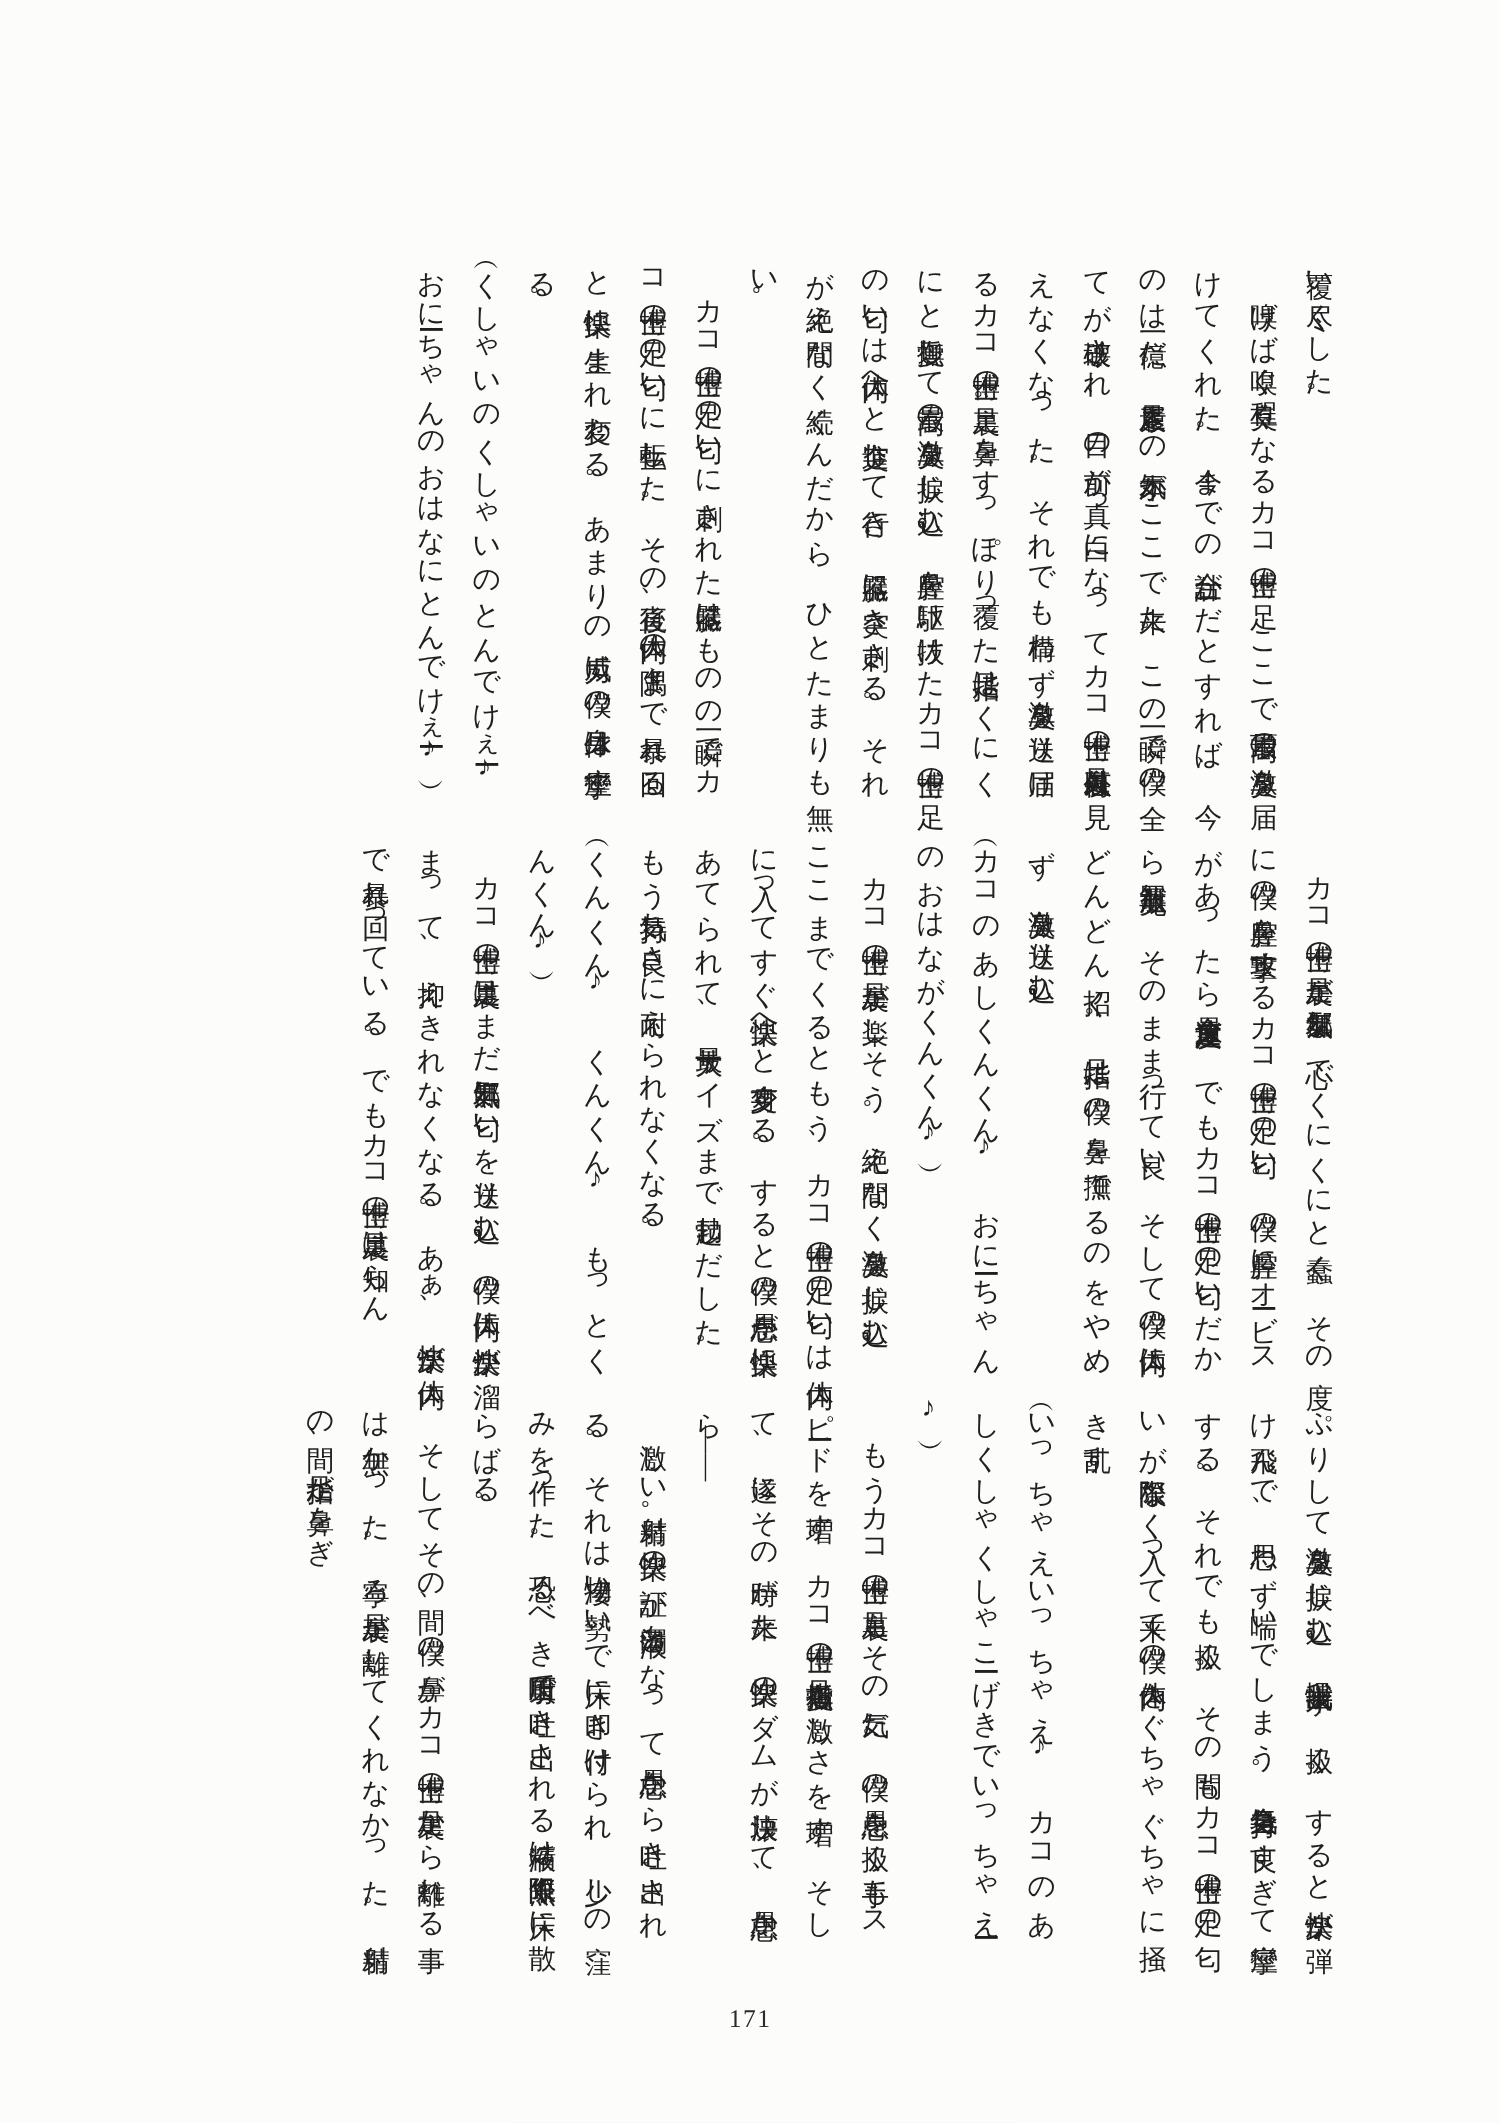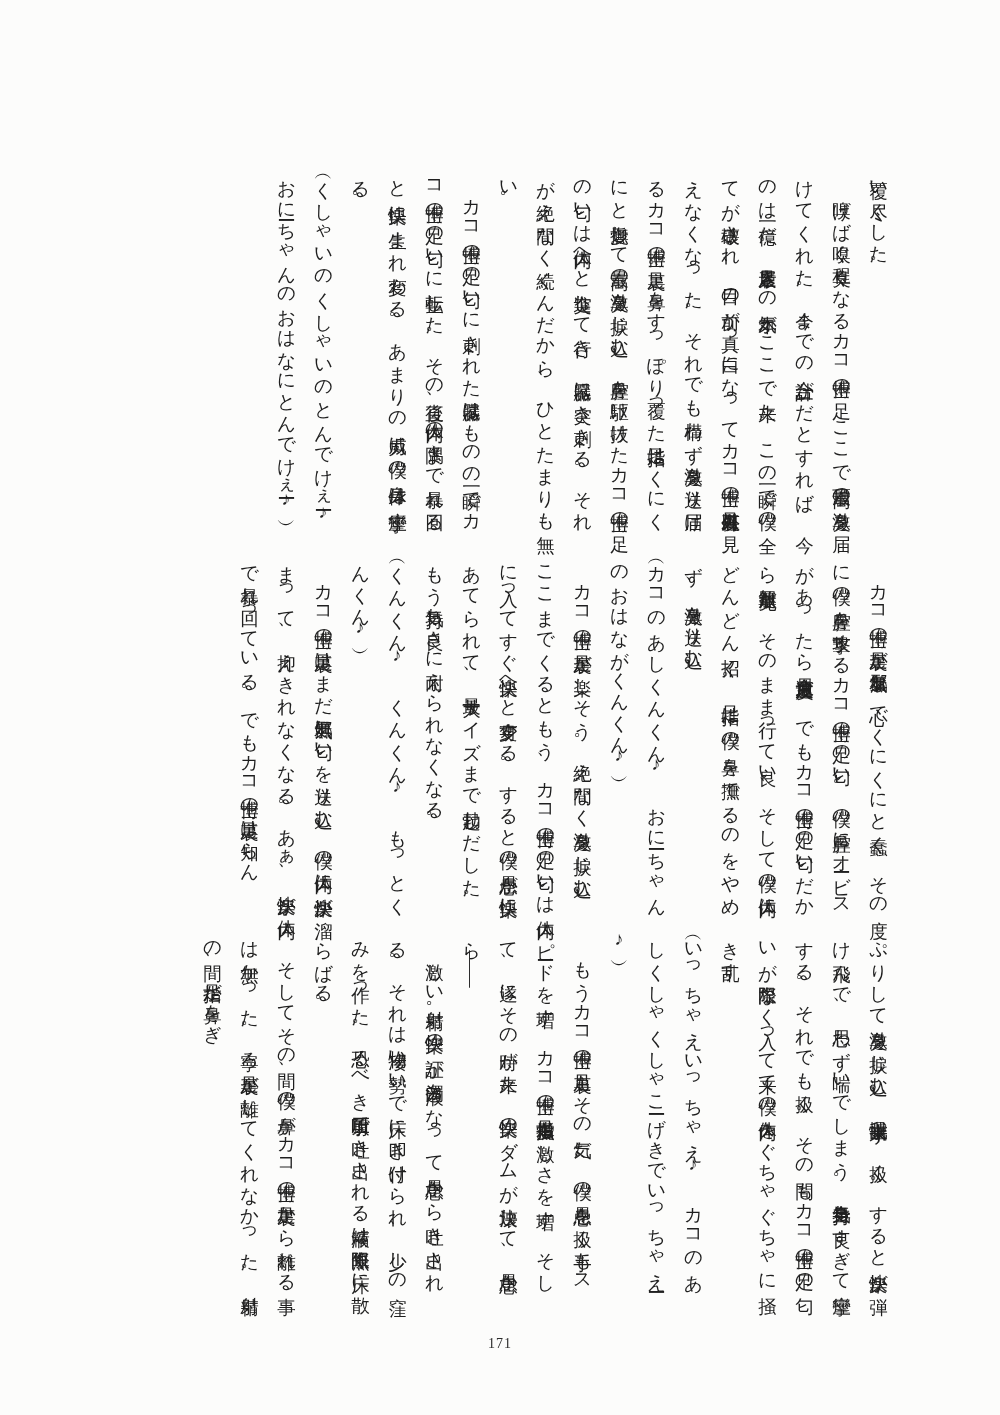--- a/index.html
+++ b/index.html
@@ -38,21 +38,21 @@
   }
   #band-top    { top: 168px; }
   #band-middle { top: 553px; }
   #band-bottom { top: 929px; }
   .page-number {
     position: absolute;
     top: 1336px;
     left: 0;
     width: 100%;
     text-align: center;
-    font-size: 14px;
+    font-size: 17px;
     letter-spacing: 1px;
     color: #2b2b2b;
   }
 </style>
 </head>
 <body>
 
 <div class="page">
 
   <section class="band" id="band-top">

